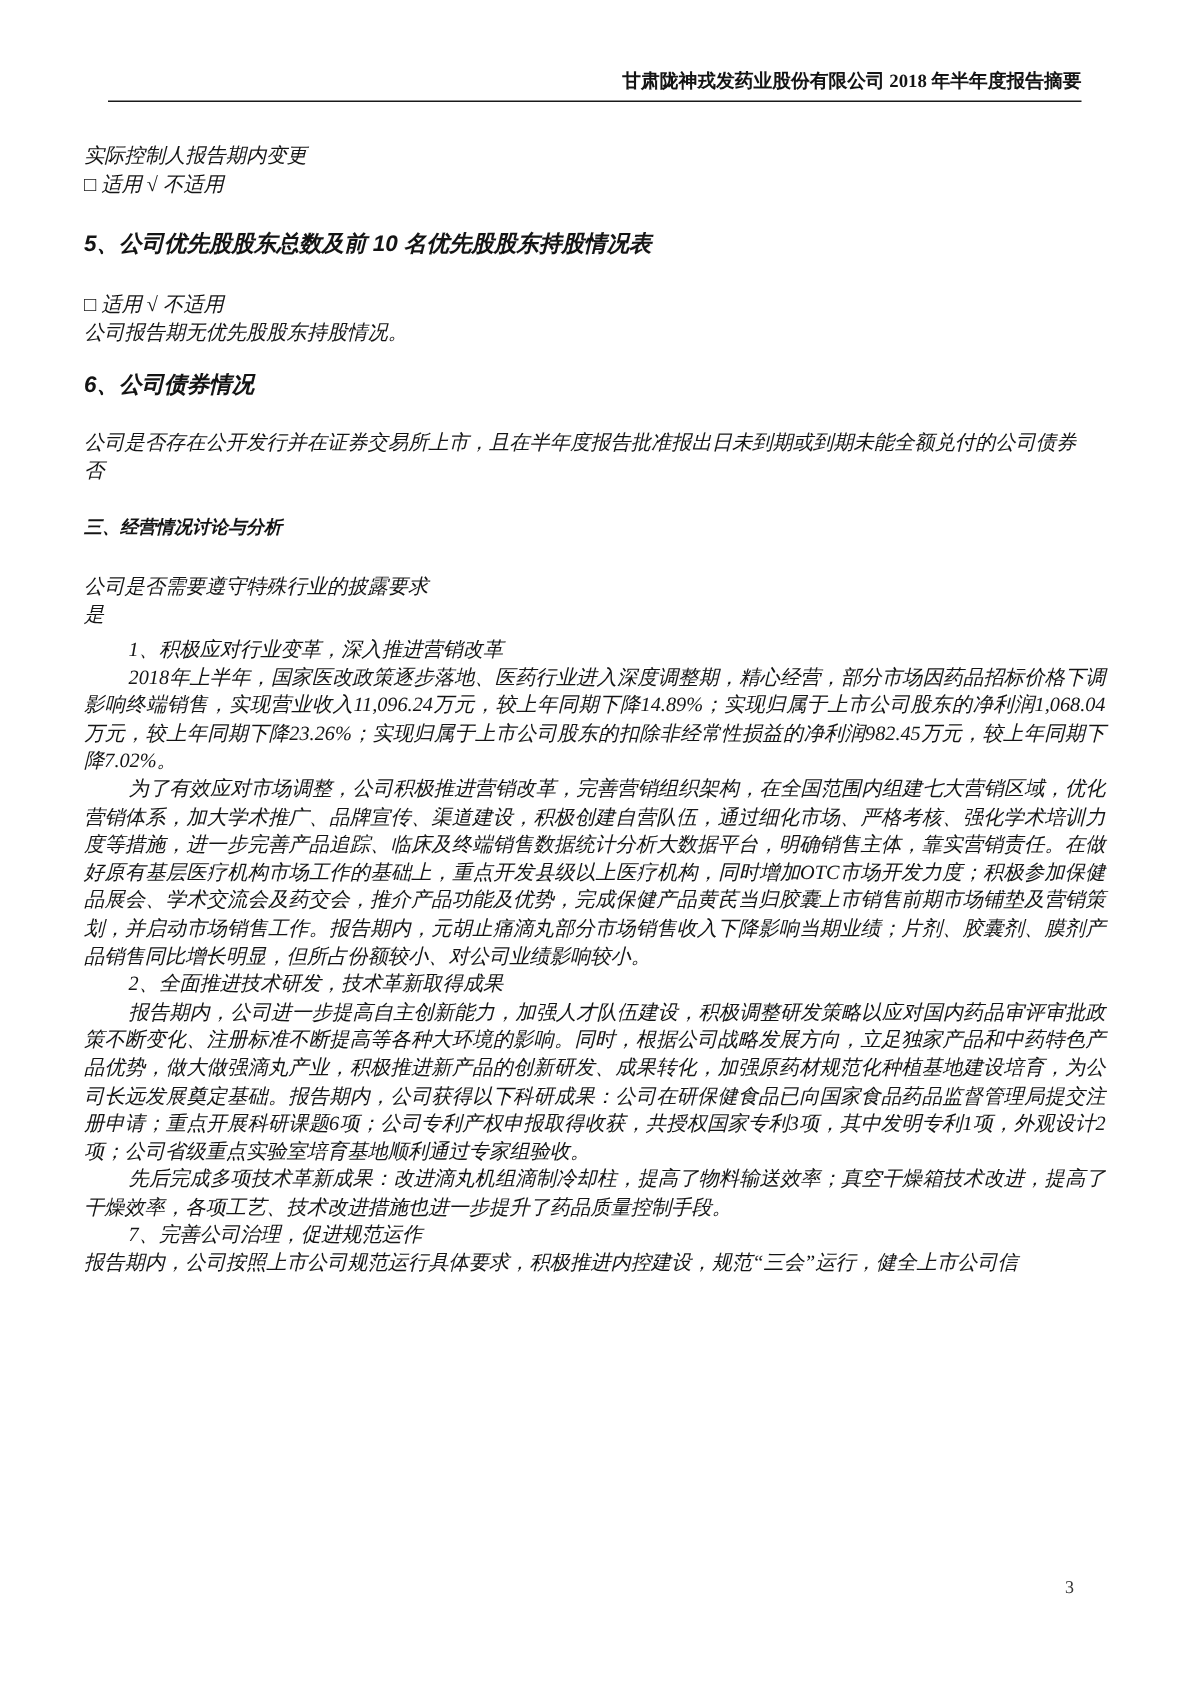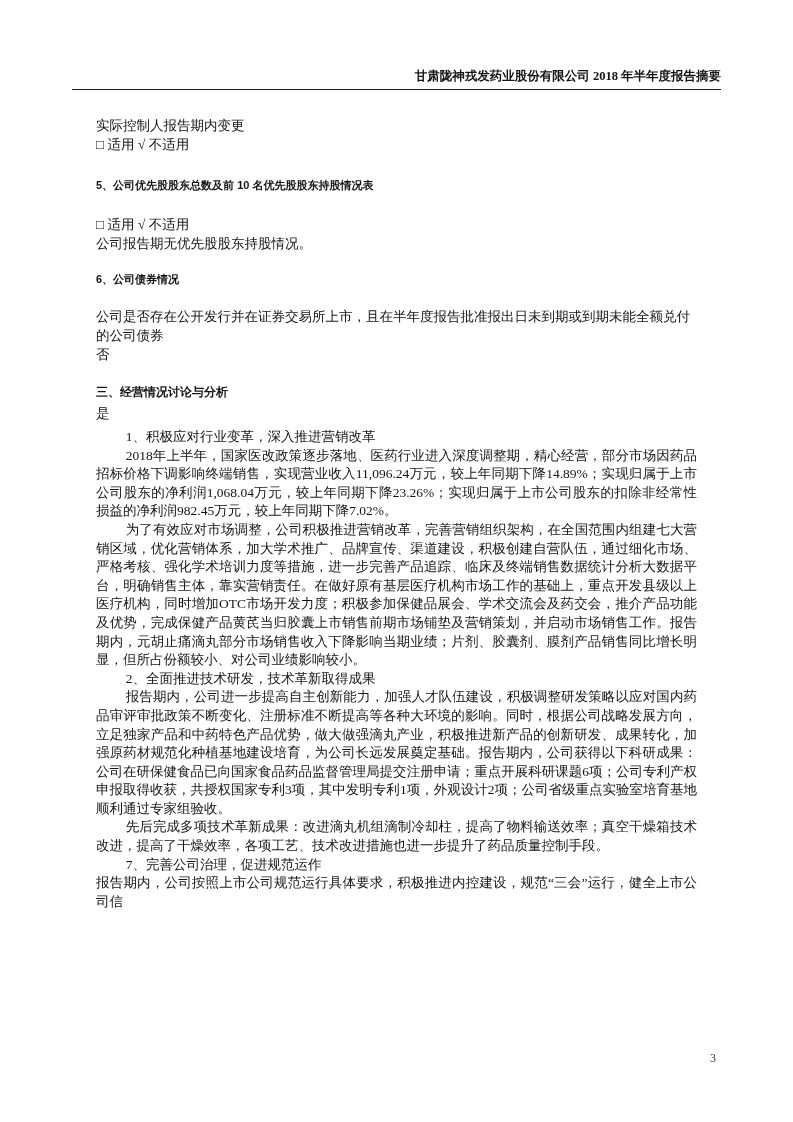--- a/index.html
+++ b/index.html
@@ -12,42 +12,43 @@
     width: 793px;
     height: 1122px;
     background: #ffffff;
     color: #141414;
     font-family: "Liberation Serif", "DejaVu Serif", serif;
     overflow: hidden;
     box-sizing: border-box;
   }
   .doc-header {
     margin: 0 72px;
-    padding-top: 68px;
+    padding-top: 46px;
     padding-bottom: 5px;
     border-bottom: 1.5px solid #1a1a1a;
     text-align: right;
     font-size: 12.5px;
     line-height: 16px;
     font-weight: bold;
   }
   .content {
-    margin: 0 96px;
+    margin: 0 56px;
+    font-style: italic;
   }
   .line {
     margin: 0;
     font-size: 13.5px;
     line-height: 19px;
   }
   .block-controller { margin-top: 26px; }
   .mt-applicability { margin-top: 20px; }
   .h-num {
     margin: 0;
     margin-top: 21px;
-    font-size: 11px;
+    font-size: 15px;
     line-height: 20px;
     font-weight: bold;
     font-family: "Liberation Sans", "DejaVu Sans", sans-serif;
   }
   .h-num.tight { margin-top: 16px; }
   .h-main {
     margin: 0;
     margin-top: 17px;
     font-size: 12px;
     line-height: 23px;
@@ -89,20 +90,21 @@
     <h2 class="h-num">5、公司优先股股东总数及前 10 名优先股股东持股情况表</h2>
     <p class="line mt-applicability">□ 适用 √ 不适用</p>
     <p class="line">公司报告期无优先股股东持股情况。</p>
 
     <h2 class="h-num tight">6、公司债券情况</h2>
     <p class="line mt-q">公司是否存在公开发行并在证券交易所上市，且在半年度报告批准报出日未到期或到期未能全额兑付的公司债券</p>
     <p class="line">否</p>
 
     <h1 class="h-main">三、经营情况讨论与分析</h1>
 
+    <p class="line mt-q">公司是否需要遵守特殊行业的披露要求</p>
     <p class="line">是</p>
 
     <div class="paragraphs">
       <p class="para indent">1、积极应对行业变革，深入推进营销改革</p>
       <p class="para indent">2018年上半年，国家医改政策逐步落地、医药行业进入深度调整期，精心经营，部分市场因药品招标价格下调影响终端销售，实现营业收入11,096.24万元，较上年同期下降14.89%；实现归属于上市公司股东的净利润1,068.04万元，较上年同期下降23.26%；实现归属于上市公司股东的扣除非经常性损益的净利润982.45万元，较上年同期下降7.02%。</p>
       <p class="para indent">为了有效应对市场调整，公司积极推进营销改革，完善营销组织架构，在全国范围内组建七大营销区域，优化营销体系，加大学术推广、品牌宣传、渠道建设，积极创建自营队伍，通过细化市场、严格考核、强化学术培训力度等措施，进一步完善产品追踪、临床及终端销售数据统计分析大数据平台，明确销售主体，靠实营销责任。在做好原有基层医疗机构市场工作的基础上，重点开发县级以上医疗机构，同时增加OTC市场开发力度；积极参加保健品展会、学术交流会及药交会，推介产品功能及优势，完成保健产品黄芪当归胶囊上市销售前期市场铺垫及营销策划，并启动市场销售工作。报告期内，元胡止痛滴丸部分市场销售收入下降影响当期业绩；片剂、胶囊剂、膜剂产品销售同比增长明显，但所占份额较小、对公司业绩影响较小。</p>
       <p class="para indent">2、全面推进技术研发，技术革新取得成果</p>
       <p class="para indent">报告期内，公司进一步提高自主创新能力，加强人才队伍建设，积极调整研发策略以应对国内药品审评审批政策不断变化、注册标准不断提高等各种大环境的影响。同时，根据公司战略发展方向，立足独家产品和中药特色产品优势，做大做强滴丸产业，积极推进新产品的创新研发、成果转化，加强原药材规范化种植基地建设培育，为公司长远发展奠定基础。报告期内，公司获得以下科研成果：公司在研保健食品已向国家食品药品监督管理局提交注册申请；重点开展科研课题6项；公司专利产权申报取得收获，共授权国家专利3项，其中发明专利1项，外观设计2项；公司省级重点实验室培育基地顺利通过专家组验收。</p>
       <p class="para indent">先后完成多项技术革新成果：改进滴丸机组滴制冷却柱，提高了物料输送效率；真空干燥箱技术改进，提高了干燥效率，各项工艺、技术改进措施也进一步提升了药品质量控制手段。</p>
       <p class="para indent">7、完善公司治理，促进规范运作</p>

